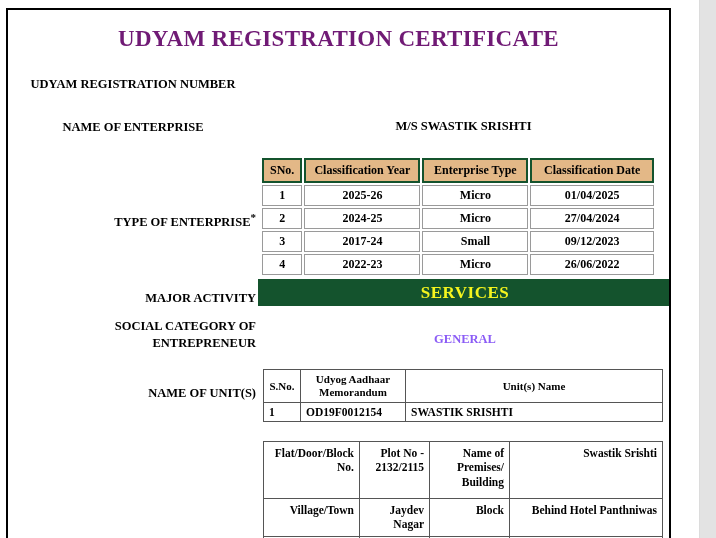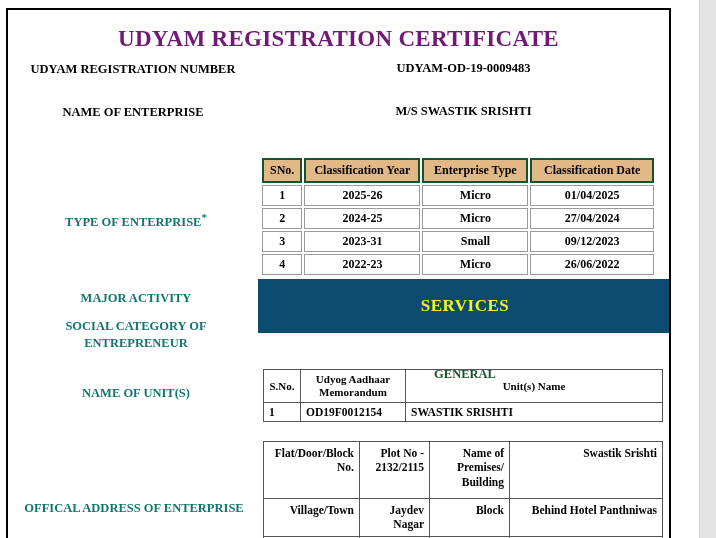--- a/index.html
+++ b/index.html
@@ -115,44 +115,43 @@
   #classification-table col.c-year { width: 118px; }
   #classification-table col.c-type { width: 108px; }
   #classification-table col.c-date { width: 126px; }
 
   
   #major-activity-banner {
     position: absolute;
     left: 250px;
     top: 253px;
     width: 414px;
-    height: 54px;
-    background: #0c4a6e;
+    height: 27px;
+    background: #14532d;
     display: flex;
     align-items: center;
     justify-content: center;
   }
   #major-activity-text {
     color: #f5f51e;
     font-size: 17px;
     font-weight: bold;
     letter-spacing: 0.5px;
   }
 
   
   #social-category-value {
     position: absolute;
     left: 250px;
     top: 306px;
     width: 414px;
     text-align: center;
     font-size: 12.5px;
     font-weight: bold;
-    color: #14532d;
-    margin-top: 35px;
+    color: #8b5cf6;
   }
 
   
   #units-table-wrap {
     position: absolute;
     left: 255px;
     top: 343px;
   }
   table.plain-table {
     border-collapse: collapse;
@@ -189,42 +188,41 @@
     font-size: 11.5px;
     line-height: 1.25;
     padding: 4px 5px;
     vertical-align: top;
   }
   #address-table tr.addr-first td { height: 48px; }
 
   
   .abs-label {
     position: absolute;
-    text-align: center;
+    text-align: right;
     font-size: 12.5px;
     font-weight: bold;
     line-height: 1.35;
-    color: #0f766e;
+    color: #000000;
     width: 240px;
     left: 8px;
   }
 </style>
 </head>
 <body>
 
 <div id="scrollbar-track"></div>
 
 <div id="certificate-page">
   <div id="cert-inner">
 
     <div id="cert-title">UDYAM REGISTRATION CERTIFICATE</div>
 
-    <div class="kv-row" style="margin-top:9px;">
+    <div class="kv-row" style="margin-top:24px;">
       <div class="kv-label">UDYAM REGISTRATION NUMBER</div>
-      <div class="kv-value">UDYAM-OD-19-0009483</div>
     </div>
 
     <div class="kv-row" style="margin-top:26px;">
       <div class="kv-label">NAME OF ENTERPRISE</div>
       <div class="kv-value">M/S SWASTIK SRISHTI</div>
     </div>
 
     <div class="abs-label" style="top:184px;">
       <span>TYPE OF ENTERPRISE</span><span class="sup-star">*</span>
     </div>
@@ -253,21 +251,21 @@
             <td>01/04/2025</td>
           </tr>
           <tr>
             <td>2</td>
             <td>2024-25</td>
             <td>Micro</td>
             <td>27/04/2024</td>
           </tr>
           <tr>
             <td>3</td>
-            <td>2023-31</td>
+            <td>2017-24</td>
             <td>Small</td>
             <td>09/12/2023</td>
           </tr>
           <tr>
             <td>4</td>
             <td>2022-23</td>
             <td>Micro</td>
             <td>26/06/2022</td>
           </tr>
         </tbody>
@@ -300,21 +298,20 @@
         <tbody>
           <tr>
             <td>1</td>
             <td>OD19F0012154</td>
             <td>SWASTIK SRISHTI</td>
           </tr>
         </tbody>
       </table>
     </div>
 
-    <div class="abs-label" style="top:474px; width:244px; left:4px;">OFFICAL ADDRESS OF ENTERPRISE</div>
     <div id="address-table-wrap">
       <table id="address-table" class="plain-table">
         <colgroup>
             <col class="a-l1">
             <col class="a-v1">
             <col class="a-l2">
             <col class="a-v2">
           </colgroup>
         <tbody>
           <tr class="addr-first">

